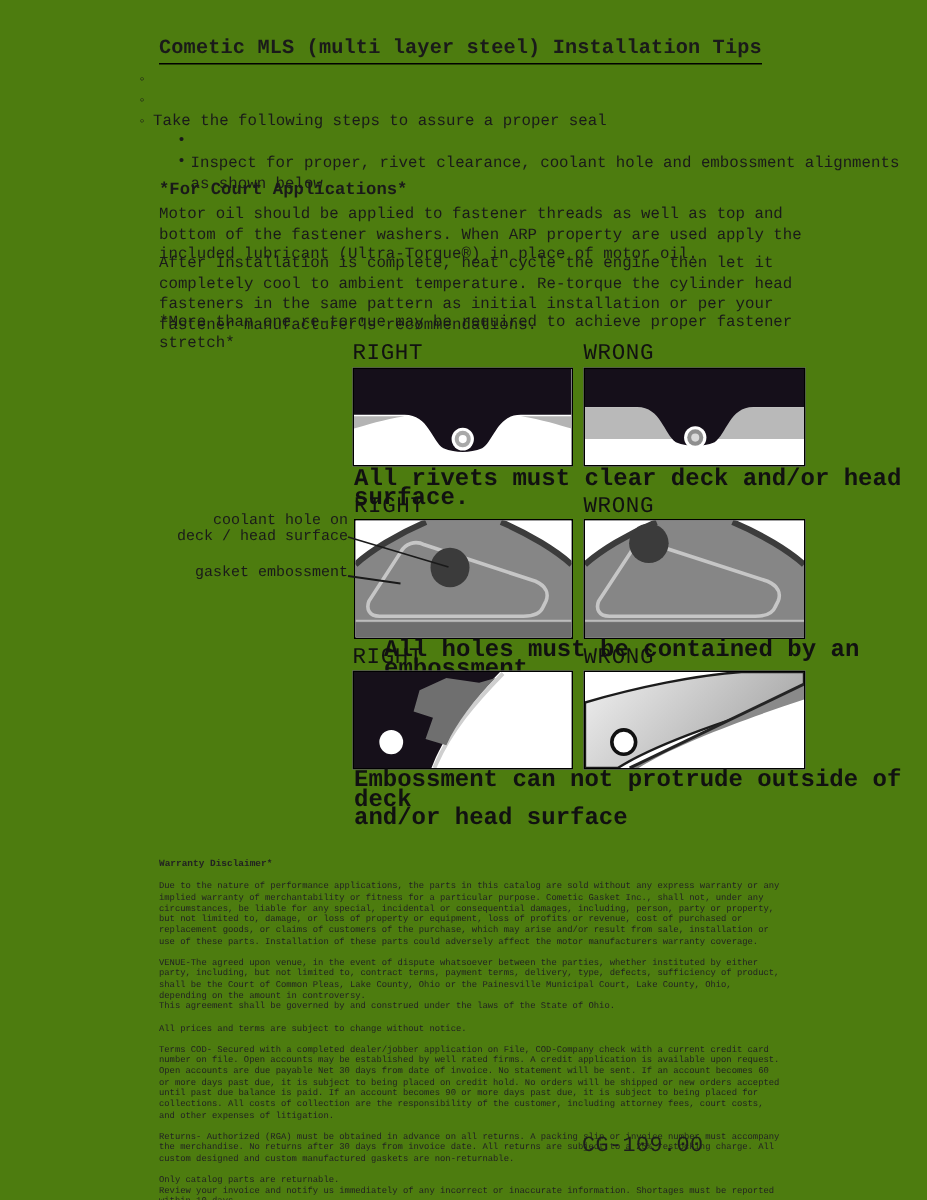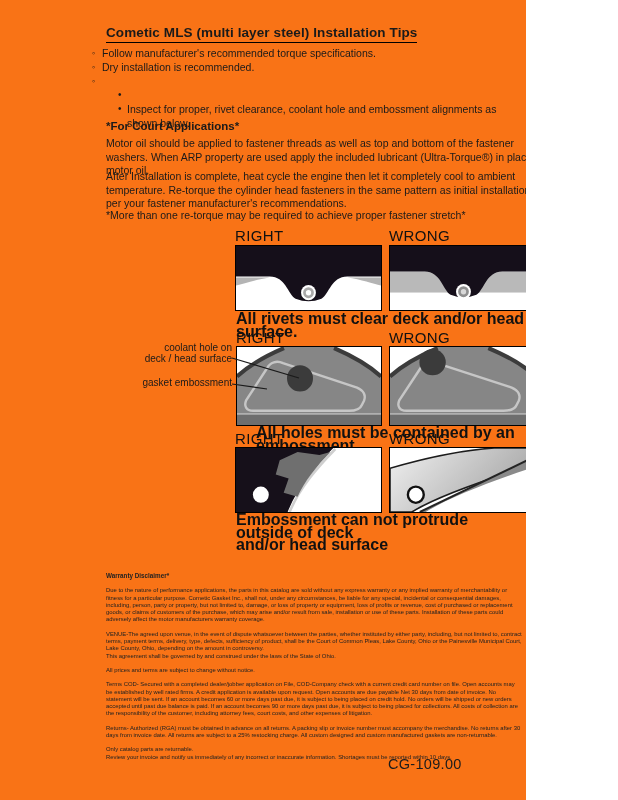--- a/index.html
+++ b/index.html
@@ -1,18 +1,18 @@
 <!DOCTYPE html>
 <html><head>
 <meta charset="utf-8">
 <style>
   html,body{margin:0;padding:0;background:#ffffff;}
   .page{
-    position:relative;width:526px;height:800px;background:#f97316;overflow:hidden;
-    font-family:Liberation Sans, sans-serif;color:#1a1a1a;
+    position:relative;width:618px;height:800px;background:#4d7c0f;overflow:hidden;
+    font-family:Liberation Mono, monospace;color:#1a1a1a;
   }
   .title{
     position:absolute;left:106px;top:25px;font-size:13.5px;font-weight:bold;
     border-bottom:1.6px solid #000;padding-bottom:2px;letter-spacing:0.1px;
   }
   .bullets{position:absolute;left:92px;top:46px;font-size:10.5px;line-height:14px;}
   .b-row{display:flex;align-items:flex-start;}
   .b-dot{width:10px;flex:0 0 10px;font-size:9px;line-height:14px;text-align:left;}
   .b-sub{margin-left:26px;}
   .b-subdot{width:9px;flex:0 0 9px;font-size:10px;line-height:14px;}
@@ -36,28 +36,27 @@
 </head>
 <body>
 
 <div class="page">
 
   <div class="title">Cometic MLS (multi layer steel) Installation Tips</div>
 
   <div class="bullets">
     <div class="b-row">
       <span class="b-dot">◦</span>
-      <span>Follow manufacturer's recommended torque specifications.</span>
     </div>
     <div class="b-row">
       <span class="b-dot">◦</span>
-      <span>Dry installation is recommended.</span>
     </div>
     <div class="b-row">
       <span class="b-dot">◦</span>
+      <span>Take the following steps to assure a proper seal</span>
     </div>
     <div class="b-row b-sub">
       <span class="b-subdot">•</span>
     </div>
     <div class="b-row b-sub">
       <span class="b-subdot">•</span>
       <span>Inspect for proper, rivet clearance, coolant hole and embossment alignments as shown below.</span>
     </div>
   </div>
 

